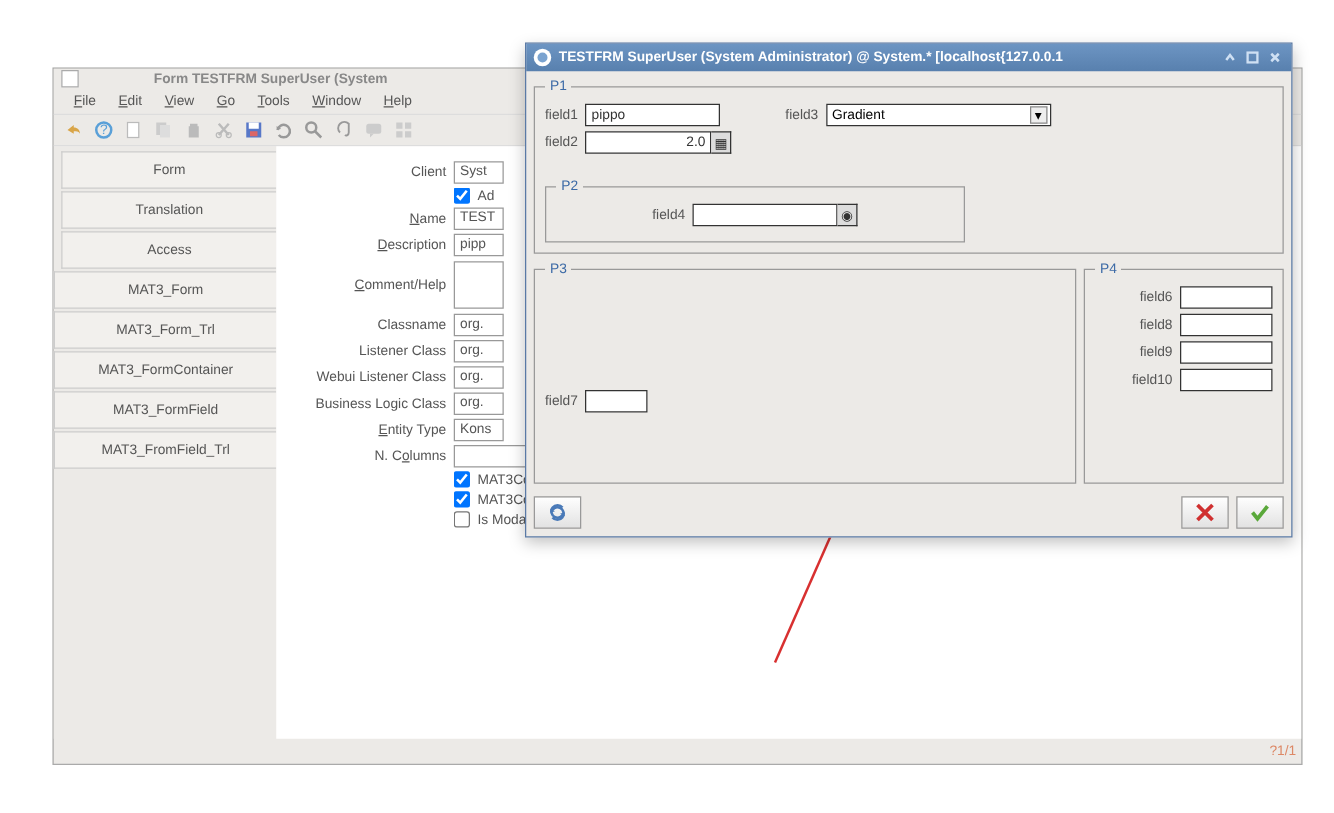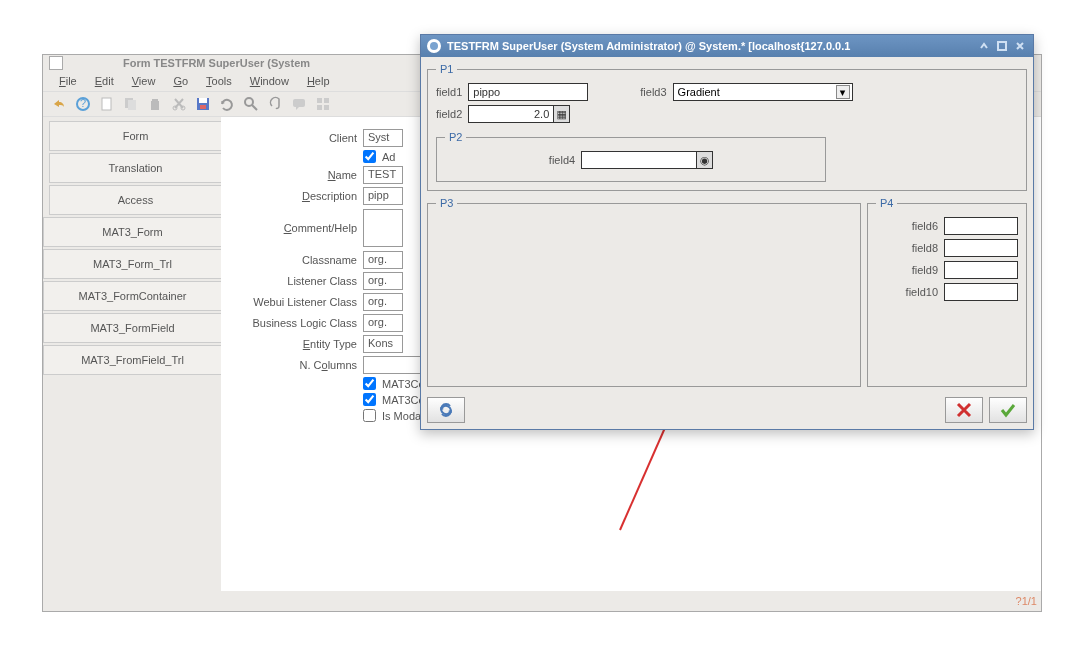--- a/index.html
+++ b/index.html
@@ -337,50 +337,54 @@
         <svg viewBox="0 0 10 10">
           <path d="M2 2 L8 8 M8 2 L2 8"></path>
         </svg>
       </span>
   </div>
   <div class="popup-body">
     <fieldset>
       <legend>P1</legend>
       <div class="prow">
         <label>field1</label>
-        <input class="pfield" style="width: 120px;" value="pippo">
+        <input class="pfield" style="width: 108px;" value="pippo">
         <div style="width:40px"></div>
         <label>field3</label>
         <div class="pselect">
           <span>Gradient</span>
           <span class="arrow">▾</span>
         </div>
       </div>
       <div class="prow">
         <label>field2</label>
         <div style="display:flex">
-          <input class="pfield" style="width: 86px; text-align: right;" value="2.0">
+          <input class="pfield" style="width: 101px; text-align: right;" value="2.0">
           <span class="pfield" style="width:16px;background:#ddd;border-left:none;display:flex;align-items:center;justify-content:center">▦</span>
         </div>
       </div>
-      <fieldset style="margin-top:8px;width:390px">
+      <fieldset style="margin-top:20px;width:336px">
         <legend>P2</legend>
         <div class="prow" style="justify-content:center">
           <label>field4</label>
           <div style="display:flex">
             <input class="pfield" style="width: 116px;">
             <span class="pfield" style="width:16px;background:#ddd;border-left:none;display:flex;align-items:center;justify-content:center">◉</span>
           </div>
         </div>
       </fieldset>
     </fieldset>
 
     <div class="splitpanels">
       <fieldset class="p3">
         <legend>P3</legend>
+        <div class="prow" style="justify-content:center;margin-top:38px">
+          <label>field7</label>
+          <input class="pfield" style="width: 50px;">
+        </div>
       </fieldset>
       <fieldset class="p4">
         <legend>P4</legend>
         <div class="prow">
             <label>field6</label>
             <input class="pfield" style="width: 74px;">
           </div>
         <div class="prow">
             <label>field8</label>
             <input class="pfield" style="width: 74px;">

